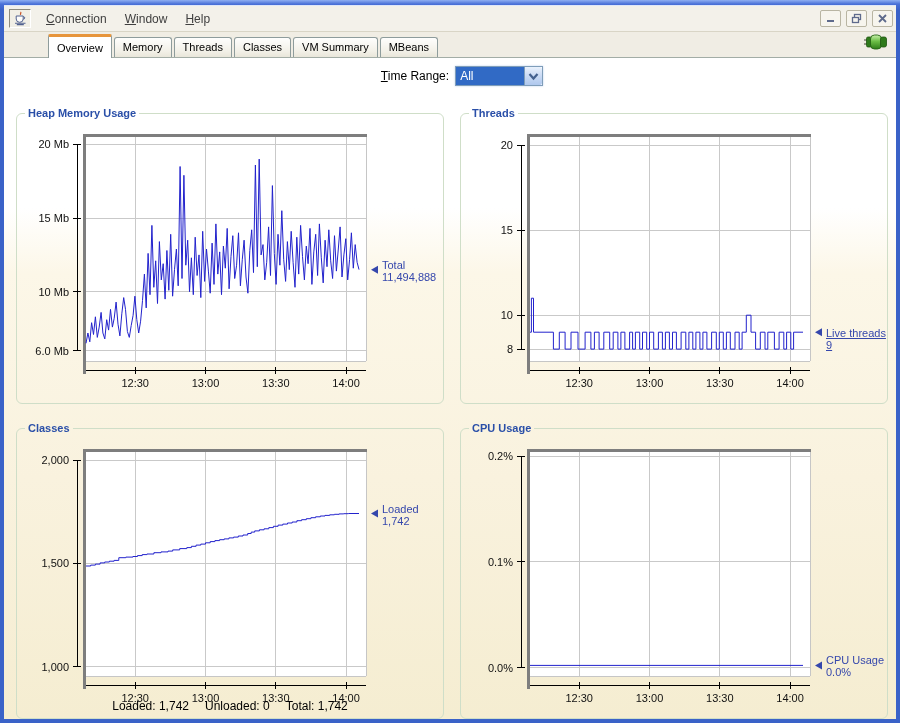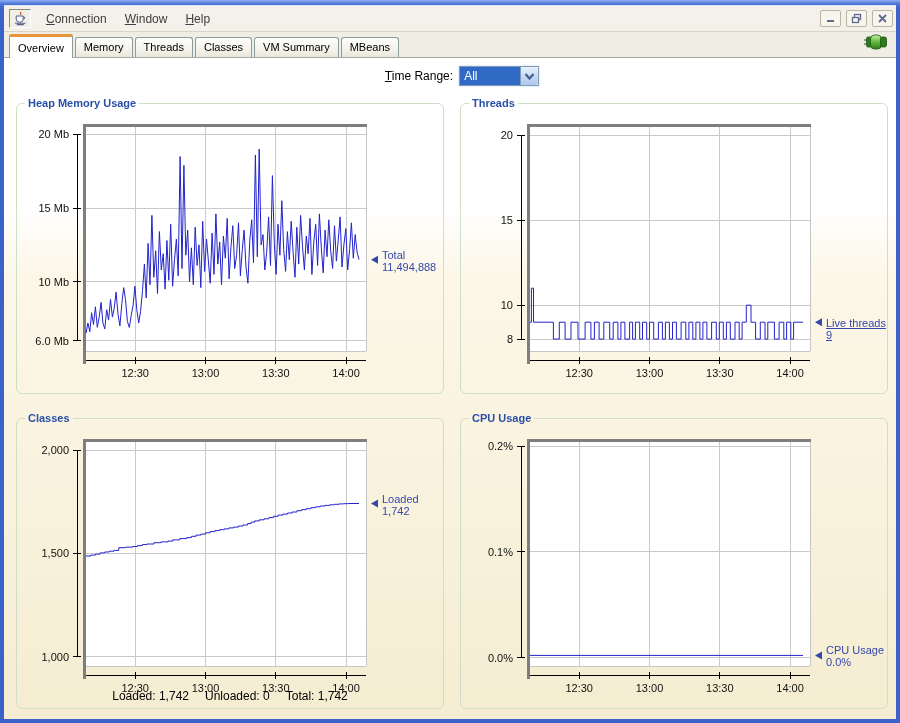--- a/index.html
+++ b/index.html
@@ -15,28 +15,28 @@
   .mn{text-decoration:underline;}
   .menubar .spacer,.tabbar .spacer{flex:1;}
   .win-btn{width:21px;height:17px;box-sizing:border-box;margin-left:5px;background:#F7F5EE;border:1px solid #B9B5A3;
     border-radius:2px;display:flex;align-items:center;justify-content:center;}
   
   .tabbar{height:25px;display:flex;align-items:flex-end;background:#F0EDE4;padding:0 6px 0 5px;border-bottom:1px solid #A3ADA6;position:relative;}
   .tab{box-sizing:border-box;height:20px;margin-right:2px;padding:3px 8px 2px 8px;font-size:11px;color:#000;
     background:linear-gradient(180deg,#FEFEFD 0,#F2F0E7 70%,#E9E6DA 100%);
     border:1px solid #8E9C9C;border-bottom:none;border-radius:3px 3px 0 0;white-space:nowrap;}
   .tab.selected{height:24px;padding-top:5px;background:#FFFFFF;margin-bottom:-1px;position:relative;z-index:2;
-    border-top:3px solid #E7953C;border-radius:2px 2px 0 0;}
+    border-top:3px solid #E7953C;border-radius:2px 2px 0 0;margin-left:39px;}
   .conn-icon{margin:0 2px 3px 0;}
   
   .content{flex:1;overflow:hidden;
     background:linear-gradient(180deg,#FFFFFF 0px,#FFFFFF 150px,#FCF7E8 215px,#F9F2DE 420px,#F5EDD1 100%);}
-  .timerange-row{height:22px;margin:7px 0 10px 0;display:flex;align-items:center;justify-content:center;padding-left:24px;}
+  .timerange-row{height:22px;margin:7px 0 20px 0;display:flex;align-items:center;justify-content:center;padding-left:24px;}
   .tr-label{font-size:12px;color:#000;margin-right:6px;}
-  .combo{width:80px;height:20px;box-sizing:border-box;border:1px solid #7F9DB9;background:#fff;display:flex;box-shadow:0 0 2px #BDD3F0;}
+  .combo{width:88px;height:20px;box-sizing:border-box;border:1px solid #7F9DB9;background:#fff;display:flex;box-shadow:0 0 2px #BDD3F0;}
   .combo-value{flex:1;background:#316AC5;color:#fff;font-size:12px;padding:2px 0 0 4px;overflow:hidden;white-space:nowrap;}
   .combo-arrow{width:17px;background:linear-gradient(180deg,#E9F1FC 0,#CCDCF5 45%,#AFC8EE 100%);border-left:1px solid #7F9DB9;
     display:flex;align-items:center;justify-content:center;border-radius:0 2px 2px 0;}
   .panels{display:grid;grid-template-columns:428px 428px;grid-template-rows:297px 297px;column-gap:16px;row-gap:18px;margin:0 16px 0 12px;}
   fieldset.panel{border:1px solid #CFDEC8;border-radius:6px;margin:0;padding:0;position:relative;box-sizing:border-box;}
   fieldset.panel legend{margin-left:8px;padding:0 3px;font-size:11px;color:#2A4FA8;font-weight:bold;}
   .chart-body{position:absolute;left:3px;right:3px;top:11px;bottom:2px;}
   .chart-body svg{position:absolute;left:0;top:0;}
   .tracker{position:absolute;font-size:11px;line-height:12px;color:#3547AC;white-space:nowrap;}
   .tracker span{display:block;}

